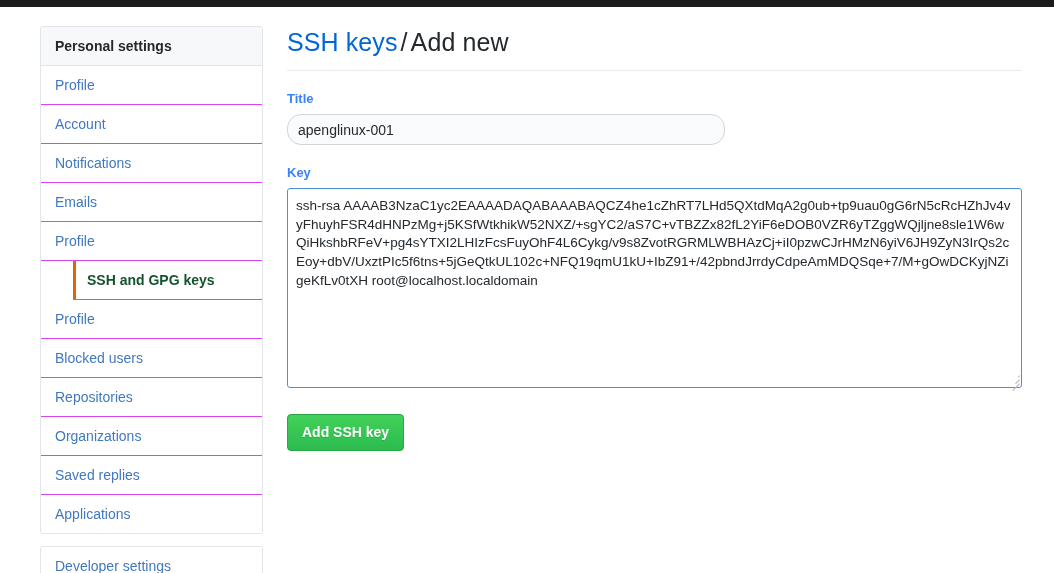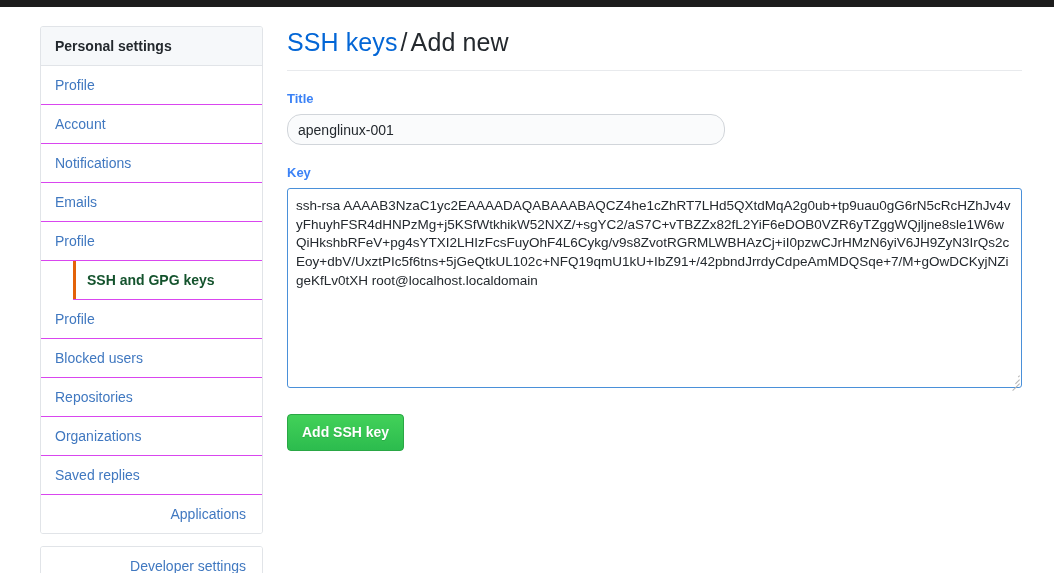--- a/index.html
+++ b/index.html
@@ -57,21 +57,21 @@
     display: block;
     padding: 11px 16px 11px 14px;
     font-size: 14px;
     line-height: 16px;
     color: #4078c0;
     border-bottom: 1px solid #d946ef;
     text-decoration: none;
     background: #ffffff;
     position: relative;
   }
-  .nav-item:last-child { border-bottom: none; text-align: right; }
+  .nav-item:last-child { border-bottom: none; }
   .nav-item.selected {
     color: #14532d;
     font-weight: bold;
     background: #ffffff;
     margin-left: 32px;
   }
   .nav-item.selected::before {
     content: "";
     position: absolute;
     left: 0; top: 0; bottom: 0;

